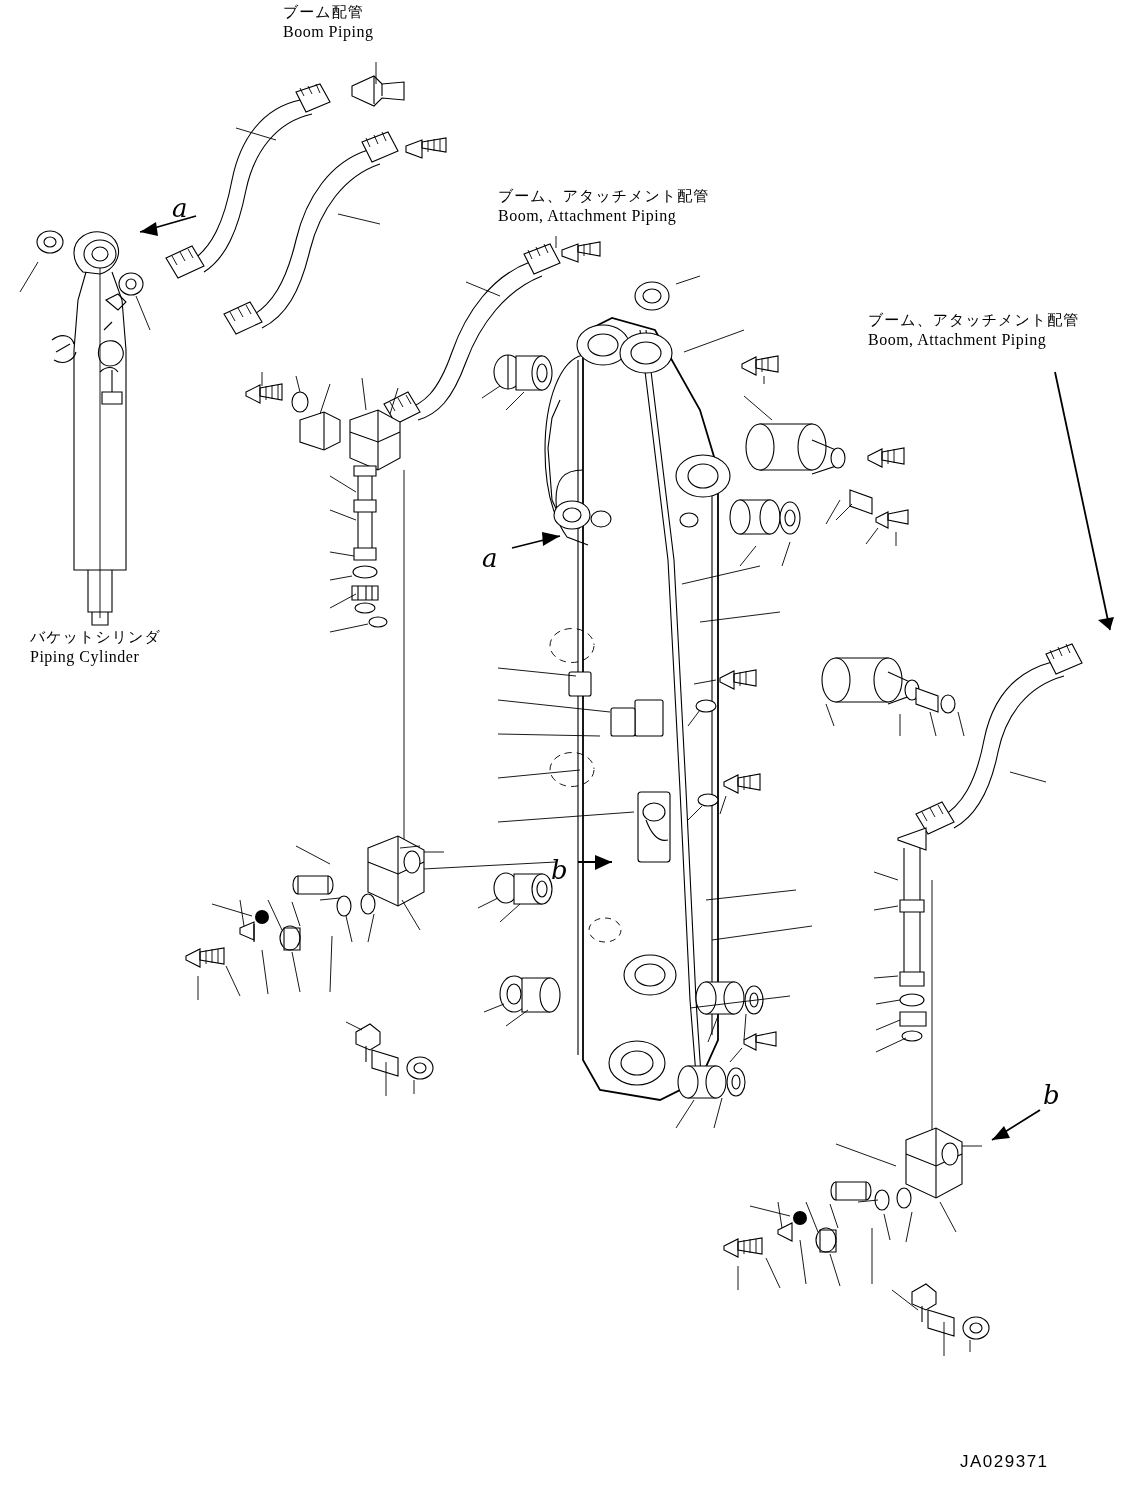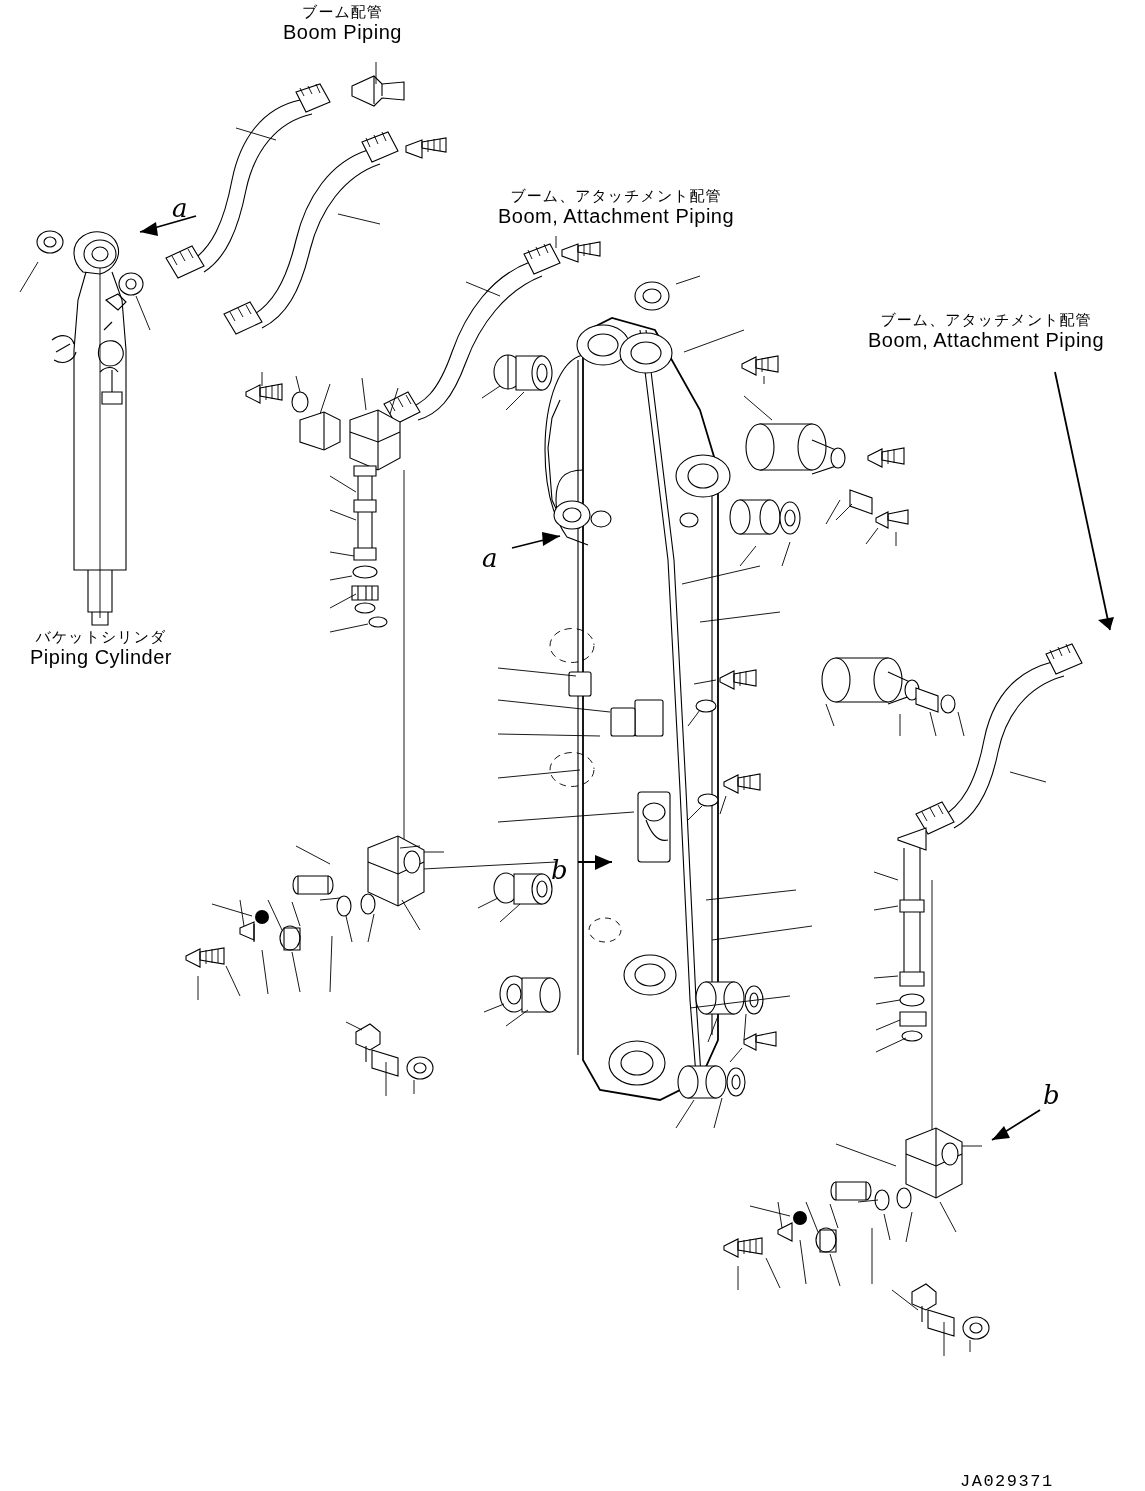--- a/index.html
+++ b/index.html
@@ -22,47 +22,45 @@
     height: 1491px;
   }
   .label {
     position: absolute;
     font-family: "DejaVu Sans Mono", monospace;
     font-size: 15px;
     line-height: 20px;
     letter-spacing: 0.5px;
     white-space: nowrap;
     color: #000;
-    text-align: center;
   }
   .label .jp {
     display: block;
     font-family: "DejaVu Sans", sans-serif;
     font-size: 15px;
     letter-spacing: 1px;
   }
   .label .en {
     display: block;
-    font-family: Liberation Sans, sans-serif;
-    font-size: 20px;
+    font-family: Liberation Serif, serif;
+    font-size: 16px;
     letter-spacing: 0.5px;
   }
   .callout {
     position: absolute;
     font-family: "DejaVu Serif", serif;
     font-style: italic;
     font-size: 26px;
     font-weight: 400;
   }
   .drawing-no {
     position: absolute;
-    font-family: Liberation Mono, monospace;
+    font-family: Liberation Sans, sans-serif;
     font-size: 17px;
     letter-spacing: 1.5px;
-    margin-top: 20px;
   }
   svg.art {
     position: absolute;
     left: 0; top: 0;
     width: 1145px;
     height: 1491px;
   }
   .ln { fill: none; stroke: #000; stroke-width: 1.1; }
   .ln-th { fill: none; stroke: #000; stroke-width: 1.8; }
   .ln-thin { fill: none; stroke: #000; stroke-width: 0.9; }

